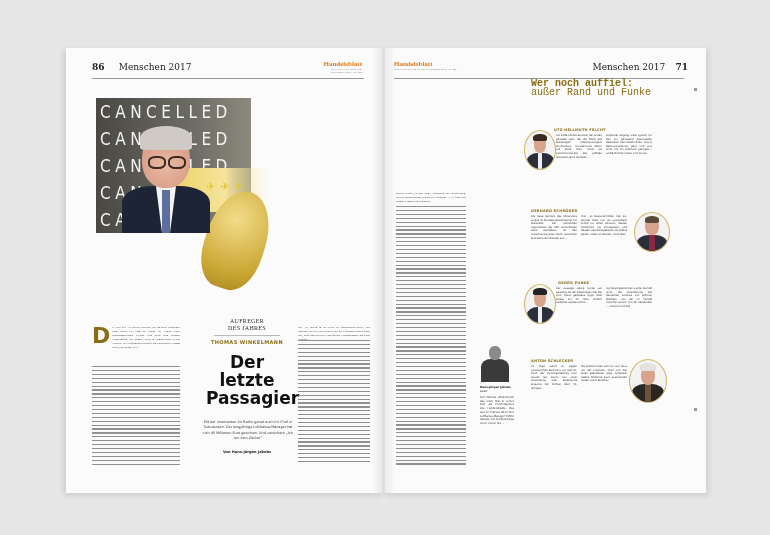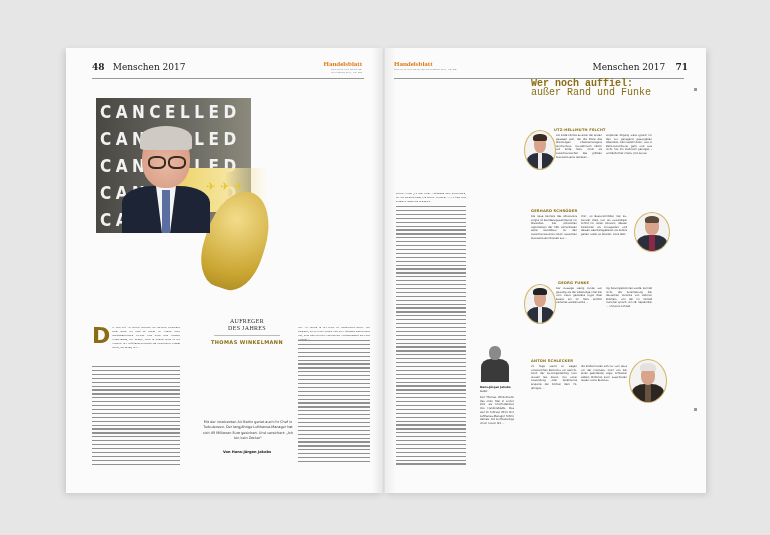--- a/index.html
+++ b/index.html
@@ -4,27 +4,27 @@
 <style>
   html,body{margin:0;padding:0;}
   body{width:770px;height:535px;background:#e6e6e6;position:relative;overflow:hidden;font-family:"Liberation Serif",serif;}
   .spread{position:absolute;left:66px;top:48px;width:640px;height:445px;}
   .page{position:absolute;top:0;height:445px;background:#fbfbfb;overflow:hidden;}
   .page.left{left:0;width:318px;box-shadow:-2px 2px 6px rgba(0,0,0,0.12);}
   .page.right{left:318px;width:322px;box-shadow:2px 2px 6px rgba(0,0,0,0.12);}
   .gutter{position:absolute;left:306px;top:0;width:24px;height:445px;background:linear-gradient(90deg,rgba(0,0,0,0) 0%,rgba(0,0,0,0.08) 45%,rgba(0,0,0,0.14) 50%,rgba(0,0,0,0.06) 55%,rgba(0,0,0,0) 100%);pointer-events:none;}
   .hdr{position:absolute;top:14px;font-size:9px;color:#222;}
   .pagenum{font-weight:bold;font-family:"DejaVu Serif",serif;font-size:9px;}
-  .section{font-family:"DejaVu Serif",serif;font-size:9px;margin-left:6px;}
+  .section{font-family:"DejaVu Serif",serif;font-size:9px;margin-left:12px;}
   .brand{position:absolute;top:12px;color:#e07b17;font-weight:bold;font-size:7px;font-family:"Liberation Serif",serif;}
   .brandsub{display:block;font-size:2.5px;color:#666;font-weight:normal;letter-spacing:0.1px;}
   .rule{position:absolute;top:30px;height:1px;background:#999;}
   .hero{position:absolute;left:30px;top:50px;width:155px;height:150px;}
   .board{position:absolute;left:0;top:0;width:155px;height:135px;background:linear-gradient(90deg,#4a4843 0%,#6b6a63 60%,#8c8a7c 100%);}
-  .boardrow{position:absolute;left:4px;font-family:"DejaVu Sans Condensed","DejaVu Sans",sans-serif;color:#f2f2f2;font-size:17px;letter-spacing:4.5px;font-weight:bold;}
+  .boardrow{position:absolute;left:4px;font-family:"DejaVu Sans Condensed","DejaVu Sans",sans-serif;color:#f2f2f2;font-size:17px;letter-spacing:4.5px;font-weight:normal;}
   .person{position:absolute;left:26px;top:28px;width:88px;height:107px;}
   .head{position:absolute;left:20px;top:4px;width:48px;height:58px;border-radius:48% 48% 45% 45%;background:radial-gradient(circle at 50% 60%,#e8b9a4 0%,#d99c85 70%,#c48470 100%);}
   .hair{position:absolute;left:18px;top:0;width:52px;height:24px;border-radius:50% 50% 10% 10%;background:#cfcac3;}
   .glasses{position:absolute;left:24px;top:30px;width:40px;height:10px;}
   .glasses span{position:absolute;top:0;width:14px;height:9px;border:2px solid #3a2a20;border-radius:40%;}
   .suit{position:absolute;left:0;top:60px;width:88px;height:47px;background:#1d2436;border-radius:35% 35% 0 0;}
   .shirt{position:absolute;left:34px;top:60px;width:20px;height:47px;background:#f4f4f4;clip-path:polygon(0 0,100% 0,70% 100%,30% 100%);}
   .tie{position:absolute;left:40px;top:64px;width:8px;height:43px;background:#5a6ea0;}
   .gold{position:absolute;left:110px;top:70px;width:110px;height:125px;}
   .goldblob{position:absolute;left:0;top:22px;width:60px;height:100px;border-radius:50% 50% 40% 40%;background:radial-gradient(circle at 40% 30%,#f3dc8a,#c9a531 70%,#a88723);transform:rotate(18deg);}
@@ -53,21 +53,21 @@
   .author-caption{position:absolute;left:96px;top:338px;font-family:"DejaVu Sans",sans-serif;font-size:2.8px;line-height:3.6px;color:#222;font-weight:bold;}
   .fold-marks{position:absolute;width:3px;height:3px;background:#999;}
 </style>
 </head>
 <body>
 
 <div class="spread">
 
   <div class="page left">
     <div class="hdr" style="left:26px;">
-      <span class="pagenum">48</span>
+      <span class="pagenum">86</span>
       <span class="section">Menschen 2017</span>
     </div>
     <div class="brand" style="left:256px;text-align:right;width:40px;">
       <span>Handelsblatt</span>
       <span class="brandsub">WOCHENENDE 22./23./24. DEZEMBER 2017, NR. 246</span>
     </div>
     <div class="rule" style="left:26px;width:272px;"></div>
 
     <div class="hero">
       <div class="board">
@@ -96,20 +96,25 @@
           </div>
       </div>
     </div>
 
     <div class="kicker">
       <div>AUFREGER</div>
       <div>DES JAHRES</div>
     </div>
     <div class="kickerrule"></div>
     <div class="byname">THOMAS WINKELMANN</div>
+    <div class="headline">
+      <div>Der</div>
+      <div>letzte</div>
+      <div>Passagier</div>
+    </div>
     <div class="deck">Mit der insolventen Air Berlin geriet auch ihr Chef in Turbulenzen. Der langjährige Lufthansa-Manager hat sich 45 Millionen Euro gesichert. Und versichert: „Ich bin kein Zocker"</div>
     <div class="author">Von Hans-Jürgen Jakobs</div>
 
     <div class="col" style="left:26px;top:278px;width:88px;height:140px;">
       <span class="dropcap">D</span>
       <span>ie Wut auf Air Berlin erreichte die meisten Deutschen nicht mehr. Sie kam an einem 15. August eines spätsommerlichen Freitag. Und doch wird Thomas Winkelmann, wie gehabt, oben in seinem Büro in der Zentrale der Luftfahrtgesellschaft am Saatwinkler Damm sitzen, der Mann, der ...</span>
     </div>
     <div class="textlines" style="left:26px;top:318px;width:88px;height:100px;"></div>
 
     <div class="col" style="left:232px;top:278px;width:72px;height:14px;">

